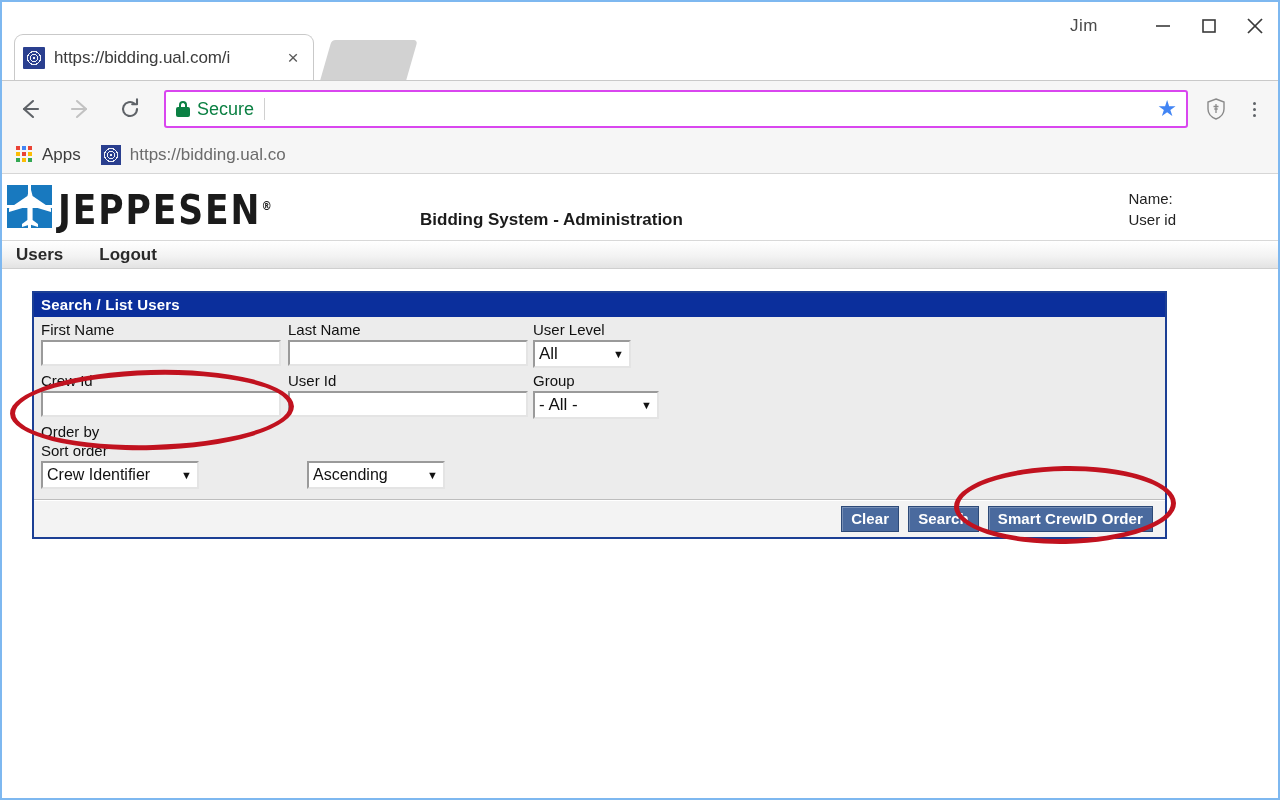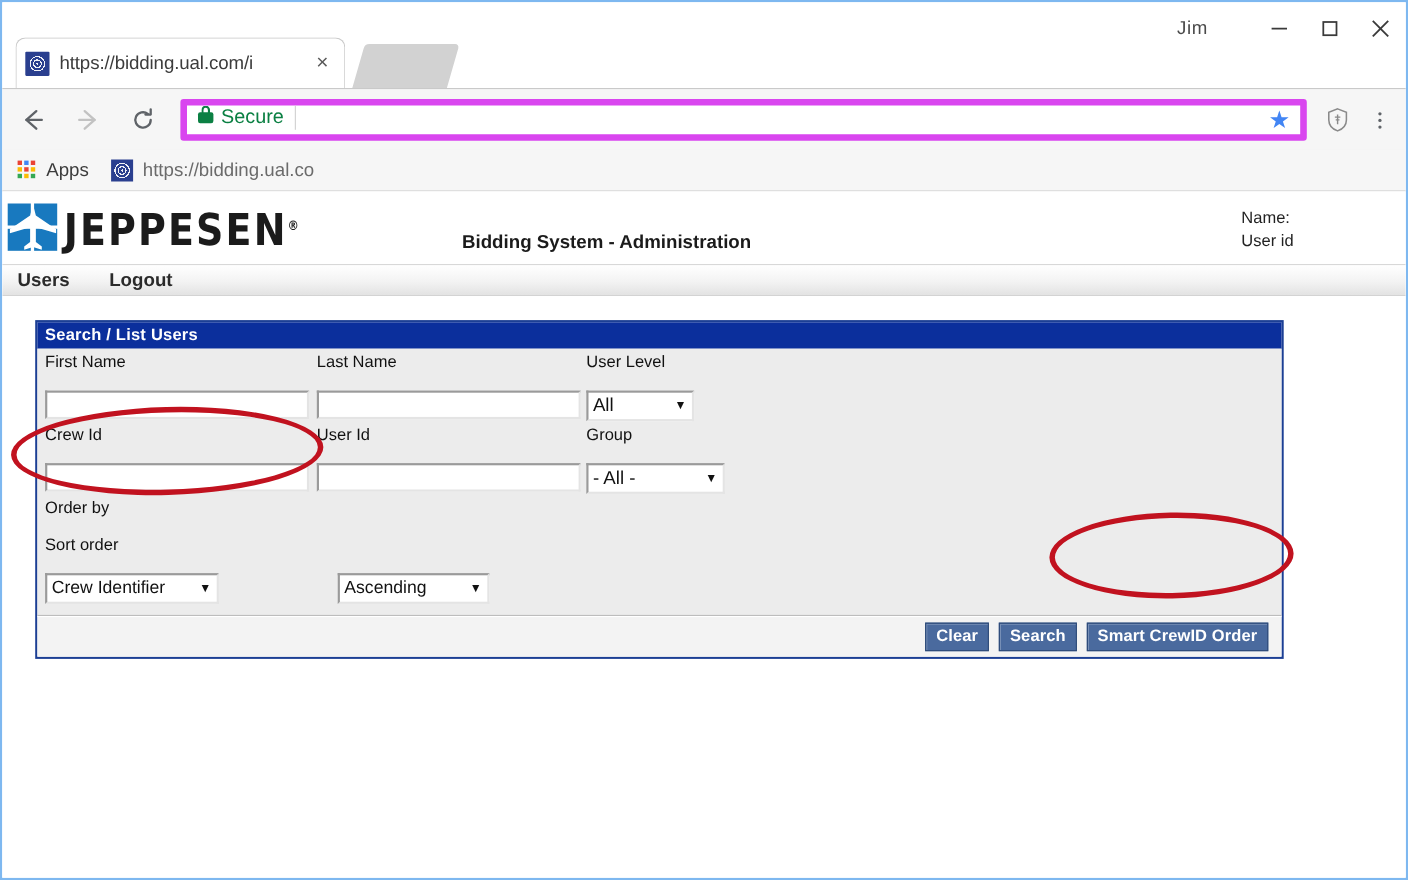--- a/index.html
+++ b/index.html
@@ -131,24 +131,24 @@
     align-items: center;
     justify-content: center;
     color: #5f6368;
   }
   .nav-btn.disabled { color: #c2c2c2; }
   .omnibox {
     flex: 1;
     height: 38px;
     margin: 0 8px 0 12px;
     background: #ffffff;
-    border: 6px solid #d946ef;
+    border: 2px solid #d946ef;
     border-radius: 3px;
     display: flex;
-    align-items: flex-start;
+    align-items: center;
     padding: 0 10px;
     box-sizing: border-box;
     position: relative;
   }
   .lock-icon {
     width: 14px; height: 16px;
     margin-right: 7px;
     position: relative;
   }
   .lock-icon .body {
@@ -352,21 +352,21 @@
     align-items: flex-start;
     padding-left: 7px;
   }
   .fcol-1 { width: 247px; }
   .fcol-2 { width: 245px; }
   .fcol-3 { width: 200px; }
   .flabel {
     font-size: 15px;
     color: #111;
     line-height: 18px;
-    padding-bottom: 16px;
+    padding-bottom: 1px;
   }
   .finput {
     width: 240px; height: 26px;
     box-sizing: border-box;
     border: 2px solid;
     border-color: #9a9a9a #e4e4e4 #e4e4e4 #9a9a9a;
     background: #ffffff;
     font-family: "Liberation Sans", sans-serif;
     font-size: 15px;
     padding: 0 3px;

